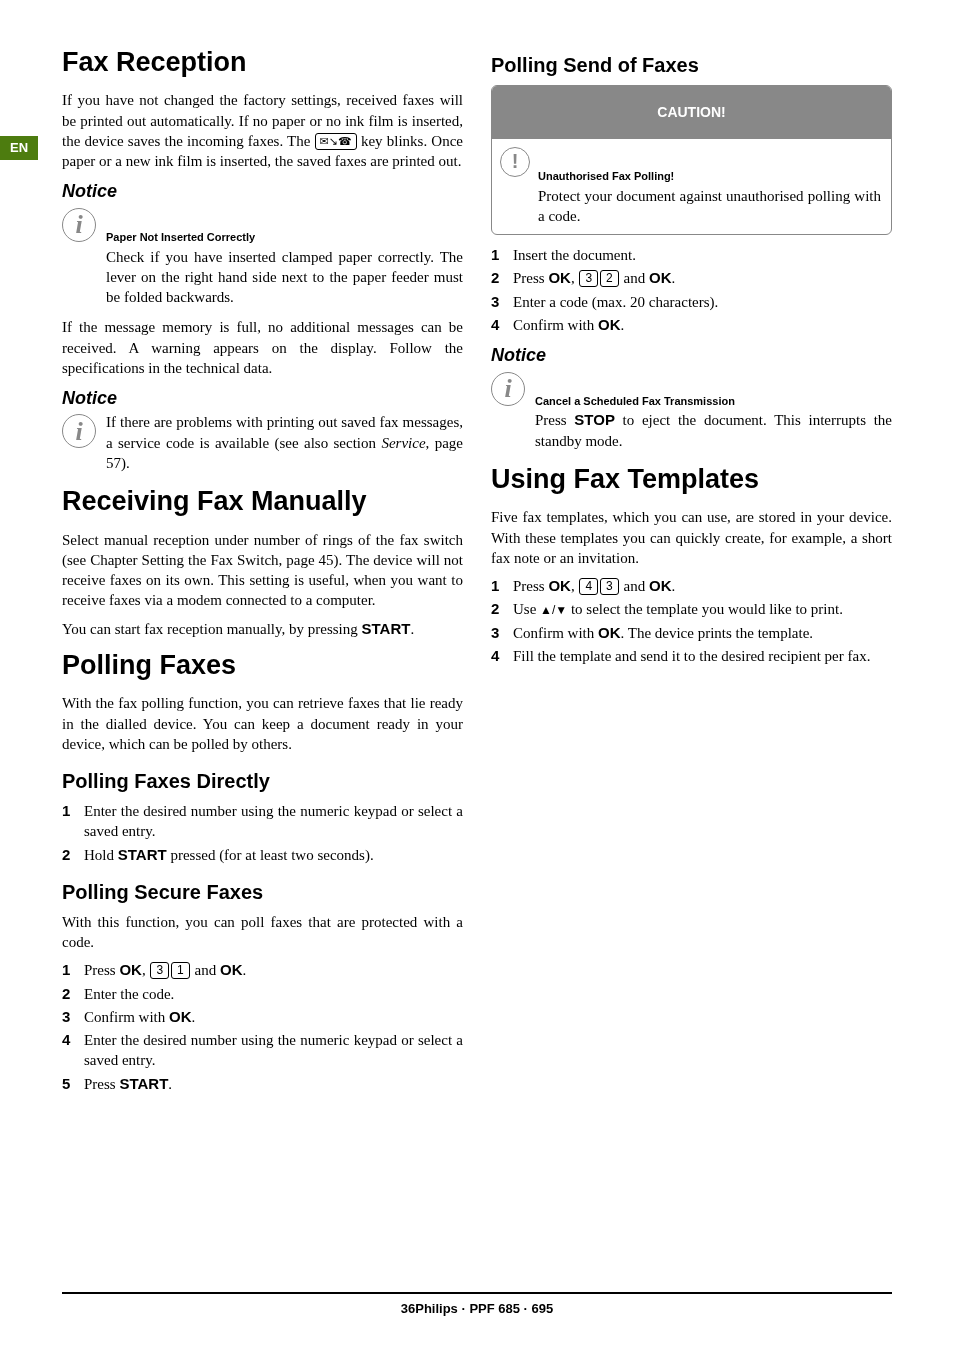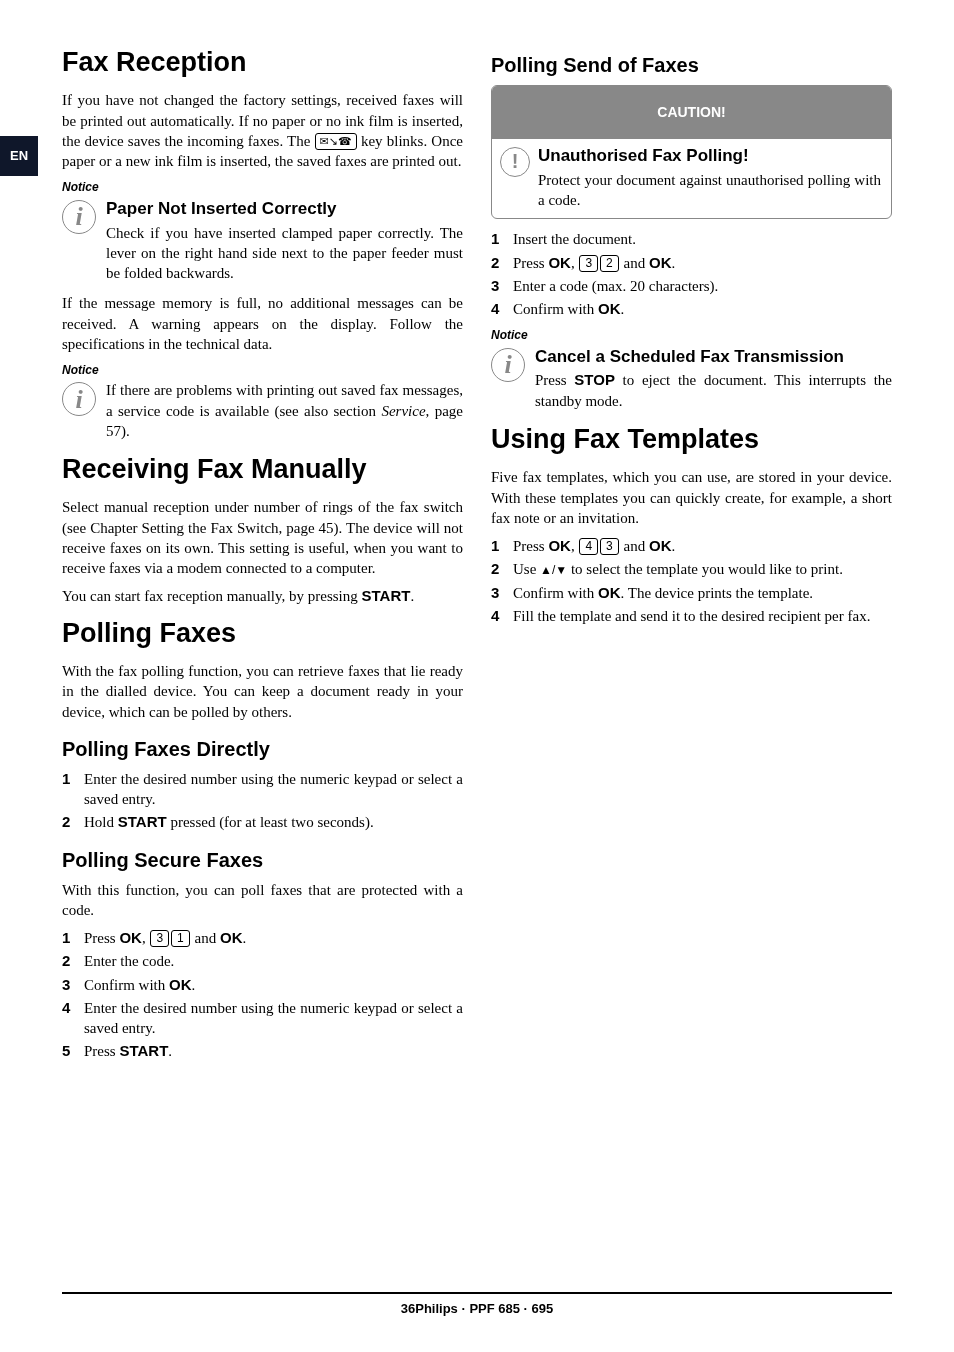--- a/index.html
+++ b/index.html
@@ -11,22 +11,22 @@
       background: #fff;
       width: 954px;
       height: 1352px;
       position: relative;
     }
     .lang-tab {
       position: absolute;
       left: 0;
       top: 136px;
       width: 38px;
-      height: 40px;
-      background: #0f172a;
+      height: 24px;
+      background: #4d7c0f;
       color: #fff;
       font-family: Arial, sans-serif;
       font-size: 13px;
       font-weight: bold;
       display: flex;
       align-items: center;
       justify-content: center;
     }
     .page {
       padding: 38px 62px 60px 62px;
@@ -44,21 +44,21 @@
     h2 {
       font-family: Arial, Helvetica, sans-serif;
       font-size: 20px;
       font-weight: bold;
       margin-top: 14px;
       margin-bottom: 6px;
     }
     p { text-align: justify; margin-bottom: 8px; }
     .notice-label {
       font-family: Arial, Helvetica, sans-serif;
-      font-size: 12px;
+      font-size: 18px;
       font-weight: bold;
       font-style: italic;
       margin-top: 8px;
       margin-bottom: 2px;
     }
     .note-box {
       display: flex;
       gap: 10px;
       margin-bottom: 10px;
     }
@@ -73,23 +73,24 @@
       font-family: 'Times New Roman', serif;
       font-size: 26px;
       font-style: italic;
       font-weight: bold;
       color: #888;
       margin-top: 2px;
     }
     .note-body { flex: 1; }
     .note-title {
       font-family: Arial, Helvetica, sans-serif;
-      font-size: 17px;
+      font-size: 11px;
       font-weight: bold;
       margin-bottom: 2px;
+      margin-top: 24px;
     }
     .note-text { text-align: justify; }
     ol.steps {
       list-style: none;
       margin: 4px 0 8px 0;
     }
     ol.steps li {
       display: flex;
       margin-bottom: 3px;
       text-align: justify;

